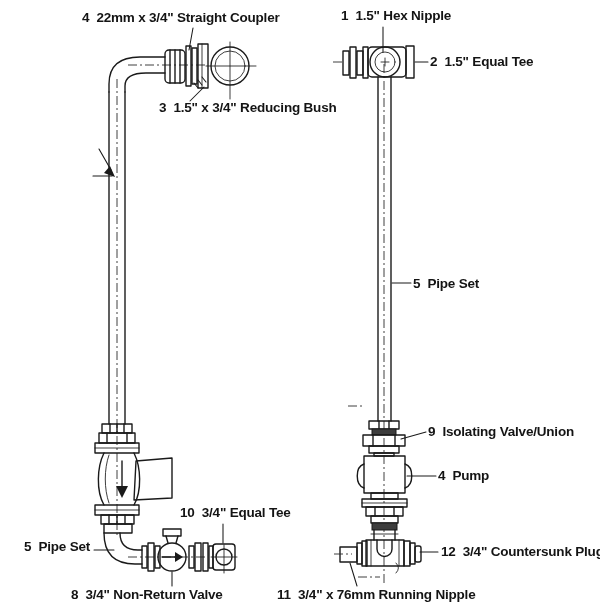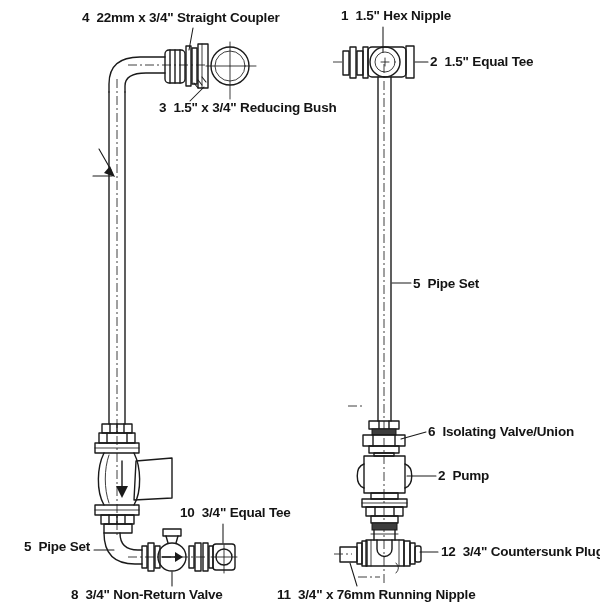--- a/index.html
+++ b/index.html
@@ -240,21 +240,21 @@
     <path d="M172,572 V586"></path>
     <path d="M350,563 L357,586"></path>
   </g>
 </svg>
 
 <div class="lbl" style="left:82px;top:10px">4  22mm x 3/4" Straight Coupler</div>
 <div class="lbl" style="left:341px;top:8px">1  1.5" Hex Nipple</div>
 <div class="lbl" style="left:430px;top:54px">2  1.5" Equal Tee</div>
 <div class="lbl" style="left:159px;top:100px">3  1.5" x 3/4" Reducing Bush</div>
 <div class="lbl" style="left:413px;top:276px">5  Pipe Set</div>
-<div class="lbl" style="left:428px;top:424px">6  Isolating Valve/Union</div>
-<div class="lbl" style="left:438px;top:468px">2  Pump</div>
+<div class="lbl" style="left:428px;top:424px">9  Isolating Valve/Union</div>
+<div class="lbl" style="left:438px;top:468px">4  Pump</div>
 <div class="lbl" style="left:180px;top:505px">10  3/4" Equal Tee</div>
 <div class="lbl" style="left:24px;top:539px">5  Pipe Set</div>
 <div class="lbl" style="left:441px;top:544px">12  3/4" Countersunk Plug</div>
 <div class="lbl" style="left:71px;top:587px">8  3/4" Non-Return Valve</div>
 <div class="lbl" style="left:277px;top:587px">11  3/4" x 76mm Running Nipple</div>
 
 </div>
 
 </body></html>

